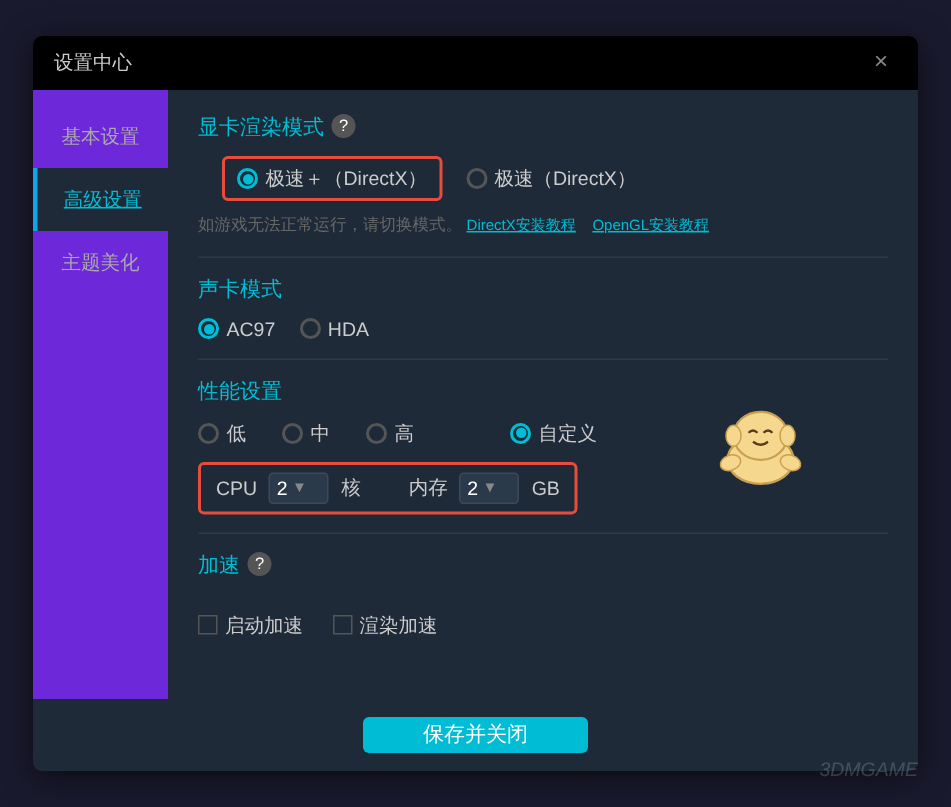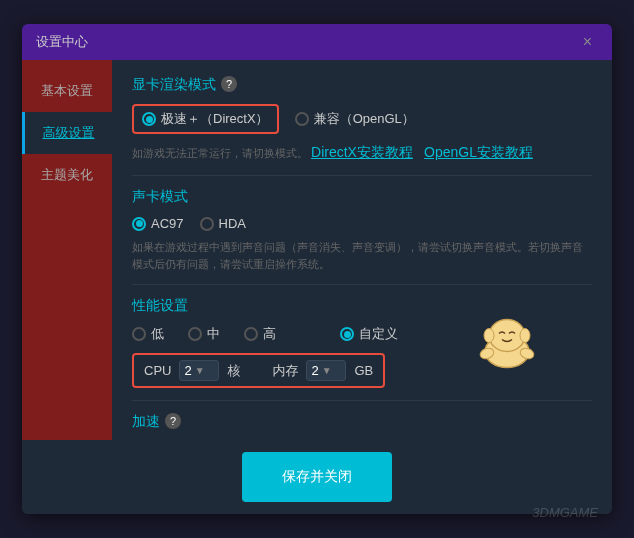--- a/index.html
+++ b/index.html
@@ -17,21 +17,21 @@
       width: 590px;
       height: 490px;
       background: #1e2a38;
       border-radius: 6px;
       display: flex;
       flex-direction: column;
       overflow: hidden;
       box-shadow: 0 4px 20px rgba(0,0,0,0.6);
     }
     .title-bar {
-      background: #4c1d95;
+      background: #000000;
       padding: 8px 14px;
       display: flex;
       align-items: center;
       justify-content: space-between;
       min-height: 36px;
     }
     .title-bar-text {
       color: #ccc;
       font-size: 13px;
     }
@@ -42,21 +42,21 @@
       line-height: 1;
       padding: 2px 6px;
     }
     .body {
       display: flex;
       flex: 1;
       overflow: hidden;
     }
     .sidebar {
       width: 90px;
-      background: #7f1d1d;
+      background: #6d28d9;
       padding-top: 10px;
       display: flex;
       flex-direction: column;
     }
     .sidebar-item {
       padding: 12px 10px;
       color: #aaa;
       cursor: pointer;
       font-size: 13px;
       text-align: center;
@@ -125,32 +125,33 @@
       border-radius: 50%;
       background: #00bcd4;
     }
     .selected-box {
       border: 2px solid #e74c3c;
       border-radius: 4px;
       padding: 4px 8px;
       display: inline-flex;
       align-items: center;
       gap: 5px;
+      margin-left: 16px;
     }
     .hint-text {
       color: #666;
       font-size: 11px;
       margin-bottom: 6px;
       line-height: 1.5;
     }
     .link-text {
       color: #00bcd4;
       cursor: pointer;
       text-decoration: underline;
-      font-size: 14px;
+      font-size: 10px;
       margin-right: 8px;
     }
     .divider {
       border: none;
       border-top: 1px solid #2a3a4a;
       margin: 12px 0;
     }
     .performance-section {
       position: relative;
       margin-bottom: 10px;
@@ -227,21 +228,21 @@
     .footer {
       padding: 12px 20px;
       display: flex;
       justify-content: center;
       background: #1e2a38;
     }
     .save-btn {
       background: #00bcd4;
       color: #fff;
       border: none;
-      padding: 16px 40px;
+      padding: 3px 40px;
       border-radius: 4px;
       font-size: 14px;
       cursor: pointer;
       font-family: "Microsoft YaHei", sans-serif;
     }
     .watermark {
       position: absolute;
       bottom: 16px;
       right: 20px;
       color: rgba(255,255,255,0.15);
@@ -275,21 +276,21 @@
       </div>
       <div class="radio-group">
         <div class="selected-box">
           <div class="radio-outer selected">
             <div class="radio-inner"></div>
           </div>
           <span>极速＋（DirectX）</span>
         </div>
         <div class="radio-item">
           <div class="radio-outer"></div>
-          <span>兼容（OpenGL）</span>
+          <span>极速（DirectX）</span>
         </div>
       </div>
       <div class="hint-text">
         <span>如游戏无法正常运行，请切换模式。</span>
         <span class="link-text">DirectX安装教程</span>
         <span class="link-text">OpenGL安装教程</span>
       </div>
 
       <hr class="divider">
 
@@ -301,21 +302,20 @@
           <div class="radio-outer selected">
             <div class="radio-inner"></div>
           </div>
           <span>AC97</span>
         </div>
         <div class="radio-item">
           <div class="radio-outer"></div>
           <span>HDA</span>
         </div>
       </div>
-      <div class="hint-text">如果在游戏过程中遇到声音问题（声音消失、声音变调），请尝试切换声音模式。若切换声音模式后仍有问题，请尝试重启操作系统。</div>
 
       <hr class="divider">
 
       <div class="performance-section">
         <div class="section-title">
           <span>性能设置</span>
         </div>
 
         
         <svg class="mascot" viewBox="0 0 60 54" style="position:absolute;right:55px;top:18px;">
@@ -395,13 +395,13 @@
       </div>
 
     </div>
   </div>
 
   <div class="footer">
     <button class="save-btn">保存并关闭</button>
   </div>
 </div>
 
-<div class="watermark" style="position:fixed;bottom:18px;right:36px;color:rgba(255,255,255,0.18);font-size:13px;font-style:italic;text-align:right;">3DMGAME</div>
+<div class="watermark" style="position:fixed;bottom:18px;right:22px;color:rgba(255,255,255,0.18);font-size:13px;font-style:italic;text-align:right;">3DMGAME</div>
 
 </body></html>

